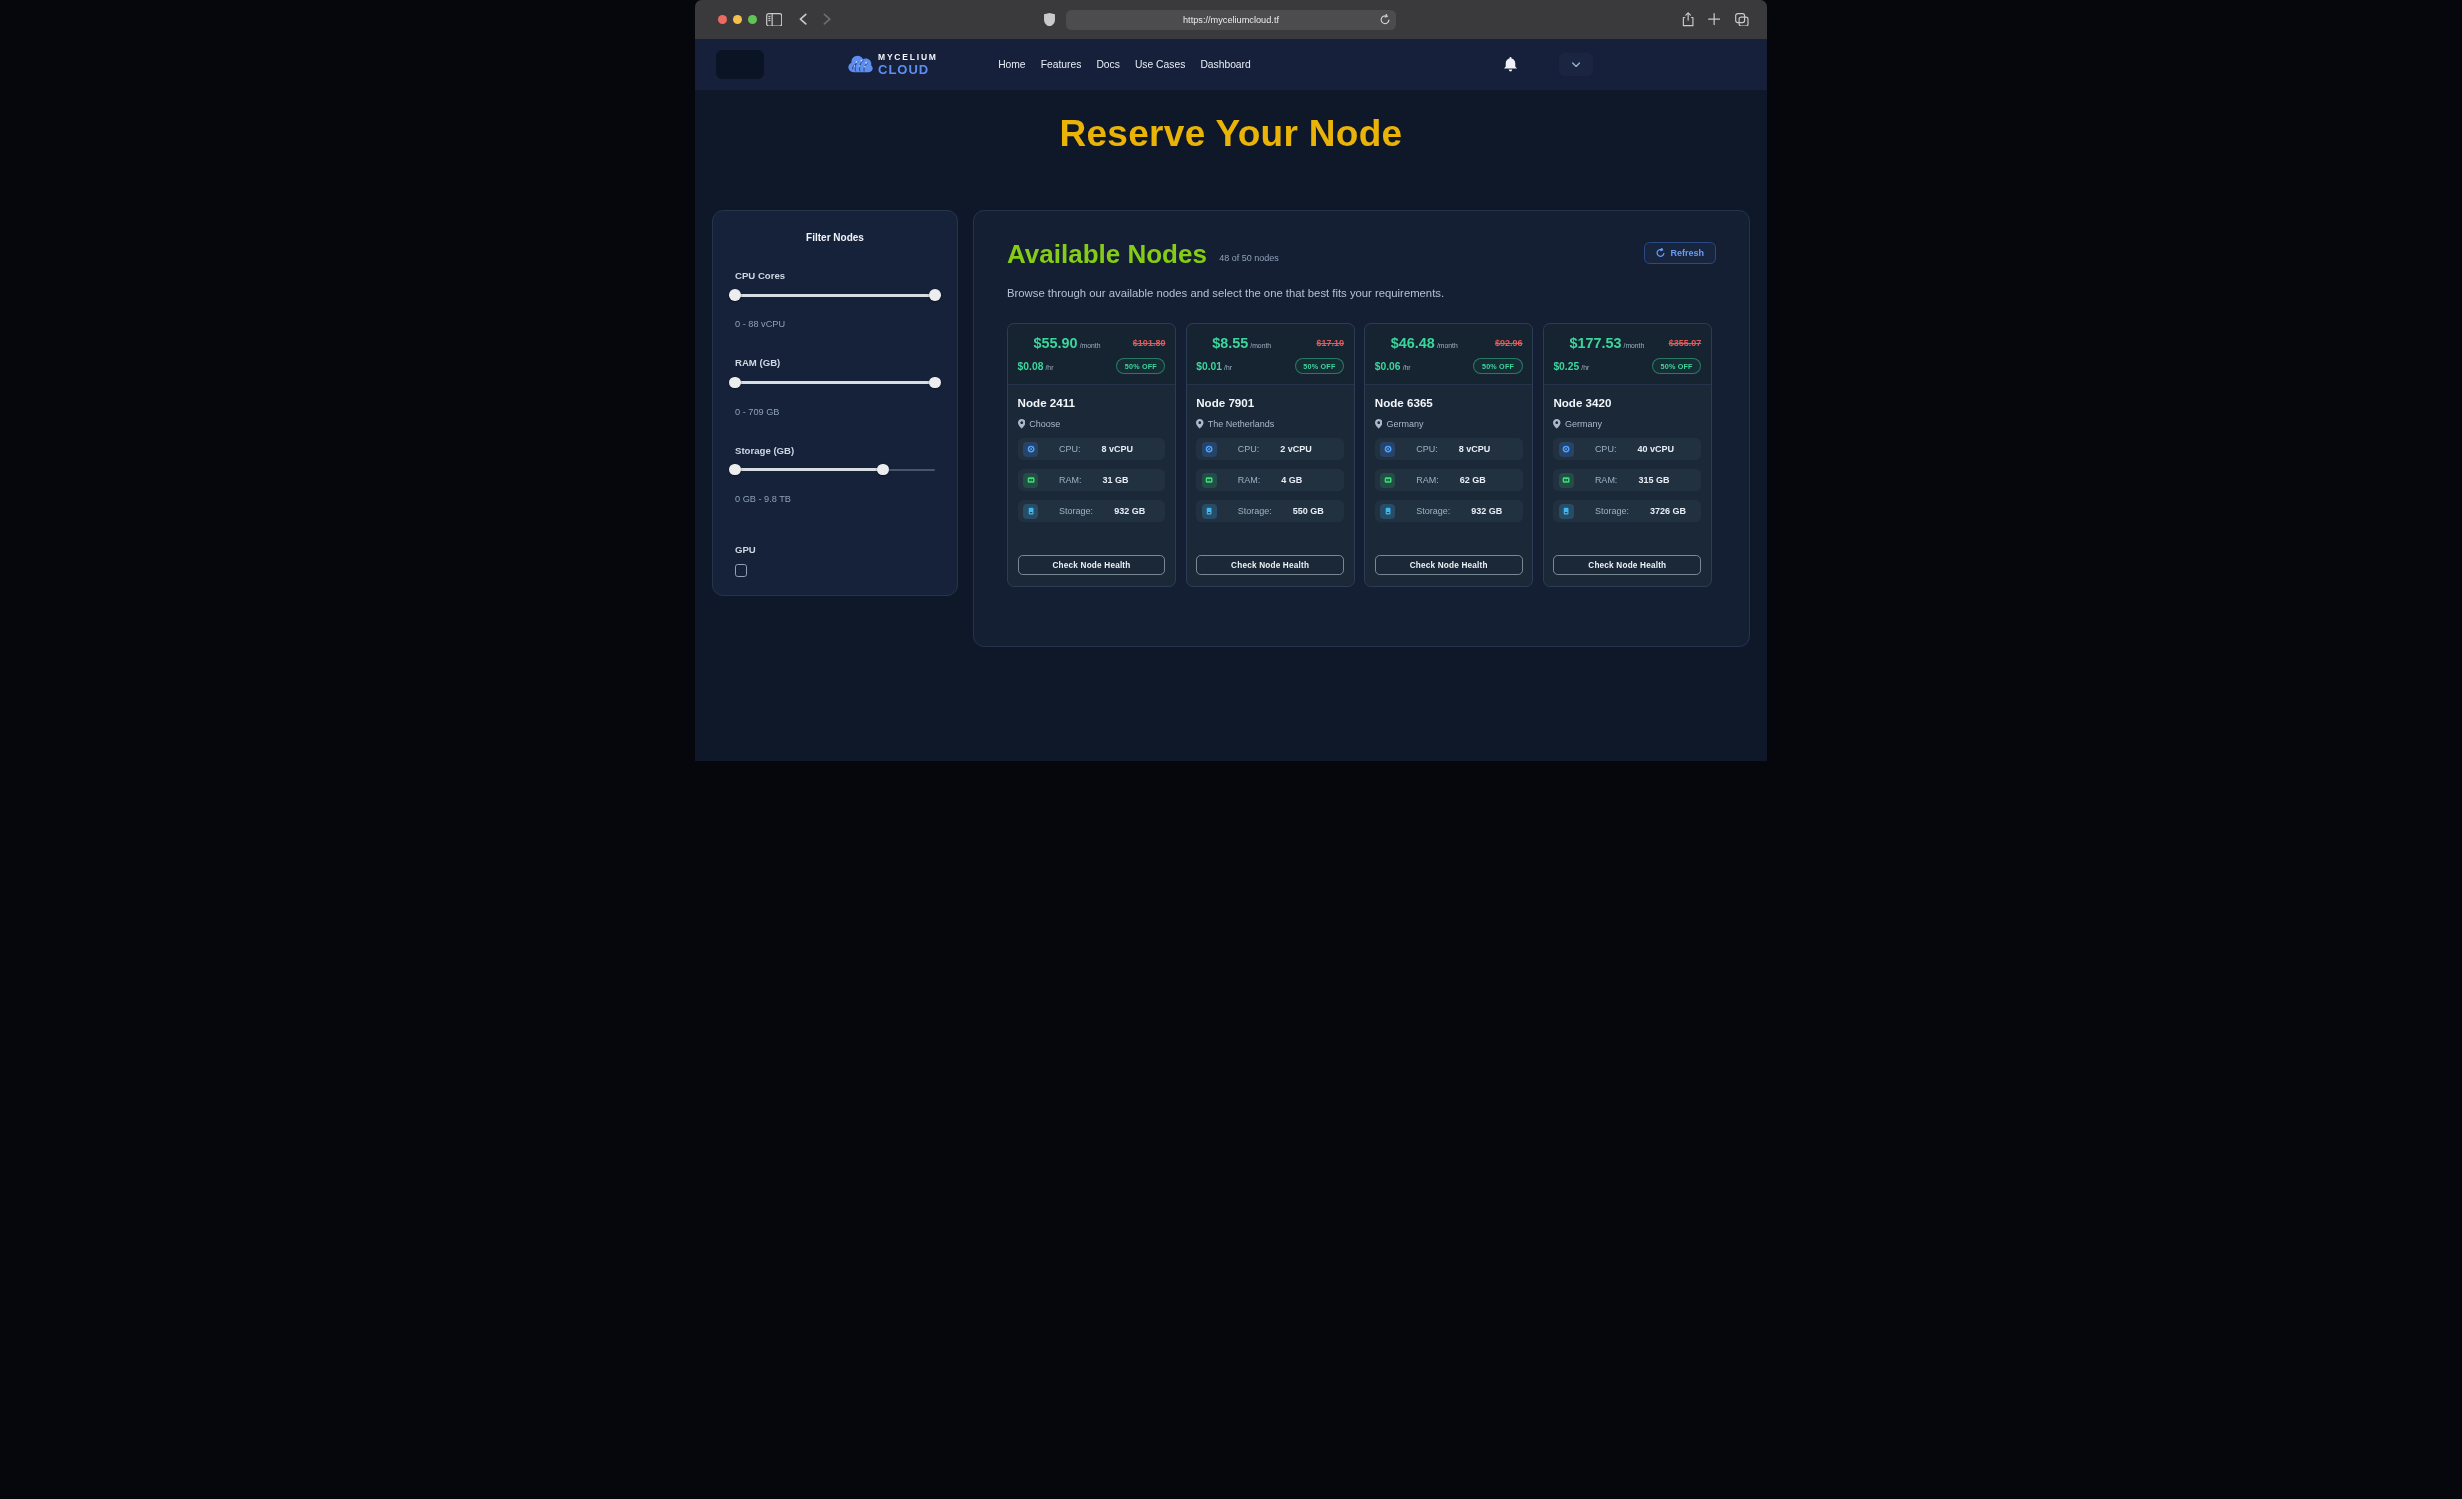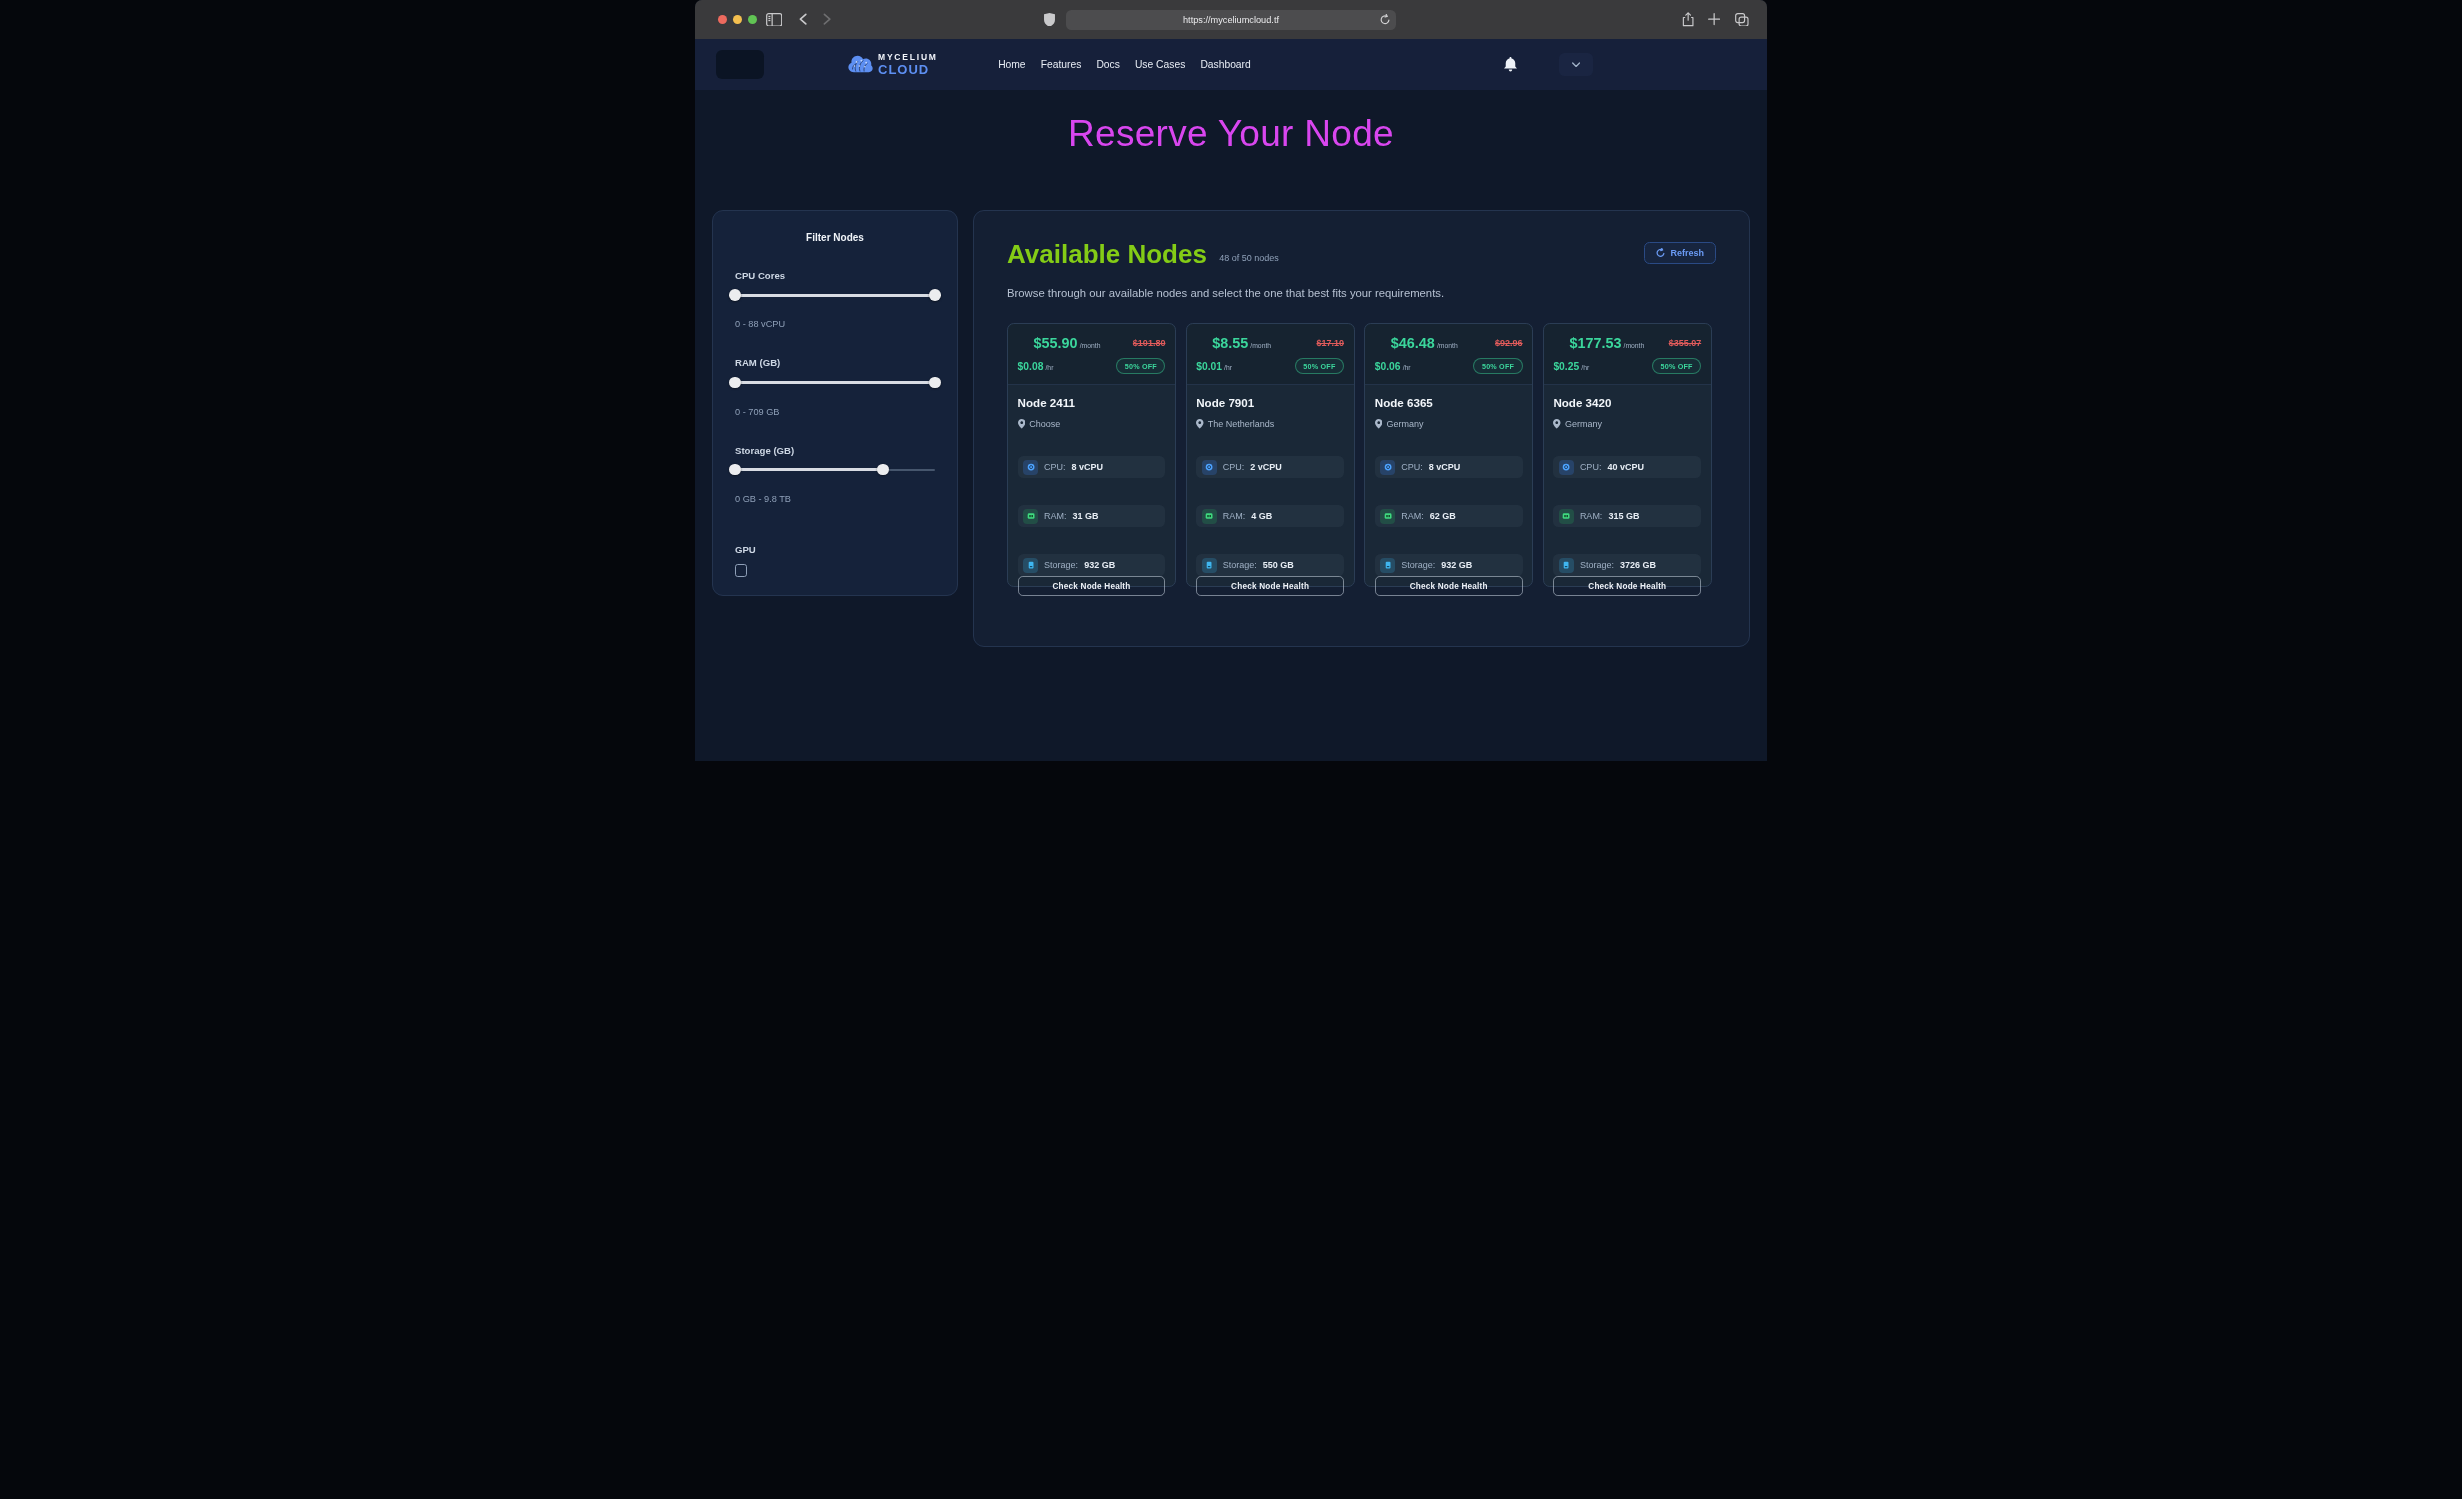--- a/index.html
+++ b/index.html
@@ -30,21 +30,21 @@
   .logo-txt{display:flex;flex-direction:column;line-height:1;}
   .logo-top{color:#f2f5fb;font-size:8.5px;font-weight:700;letter-spacing:1.8px;}
   .logo-bot{color:#5d8ff2;font-size:13px;font-weight:800;letter-spacing:1px;margin-top:1.4px;}
   .nav-links{display:flex;gap:12.3px;margin-left:59px;}
   .nav-link{color:#e8edf5;font-size:10.3px;font-weight:500;padding:2.7px 1.4px;cursor:pointer;white-space:nowrap;}
   .nav-right{margin-left:auto;display:flex;align-items:center;margin-right:174px;}
   .bell{color:#eef2f8;display:flex;}
   .chev-box{margin-left:42px;width:34px;height:23px;border-radius:5.5px;background:#1a2542;display:flex;align-items:center;justify-content:center;color:#9fb0c6;}
 
   .hero{text-align:center;padding-top:22.6px;}
-  .hero-title{color:#d946ef;font-size:37px;font-weight:400;letter-spacing:0.3px;}
+  .hero-title{color:#eab308;font-size:37px;font-weight:700;letter-spacing:0.3px;}
   .hero-sub{color:#b6c1d2;font-size:13px;margin-top:23px;}
 
   .content{display:flex;gap:15px;padding:0 17px;margin-top:55px;align-items:flex-start;}
 
   
   .filter-panel{width:246px;height:386px;background:#15223a;border:0.7px solid #24344f;border-radius:11px;
                 padding:19px 22px;flex:none;overflow:hidden;}
   .filter-title{color:#f1f5f9;font-size:10px;font-weight:700;text-align:center;margin-top:2.7px;}
   .fgroup{margin-top:28px;}
   .fgroup.first{margin-top:27px;}
@@ -74,21 +74,21 @@
   .per{color:#9fb0c4;font-size:6.8px;font-weight:400;margin-left:2.1px;}
   .orig{color:#e15b5b;font-size:9px;font-weight:700;text-decoration:line-through;margin-top:2.7px;}
   .price-row2{display:flex;justify-content:space-between;align-items:center;margin-top:6.8px;}
   .ph{color:#3bd69c;font-size:10.3px;font-weight:700;margin-top:20px;}
   .badge{border:1px solid rgba(59,214,156,.45);color:#3bd69c;background:rgba(59,214,156,.06);
          font-size:7.2px;font-weight:700;padding:2.7px 7.5px;border-radius:683px;letter-spacing:0.2px;}
   .card-body{padding:9.6px 9.6px 11px;display:flex;flex-direction:column;flex:1;}
   .node-name{color:#f2f6fa;font-size:11.6px;font-weight:700;margin-top:1.4px;}
   .loc{display:flex;align-items:center;gap:4.1px;color:#aab8ca;font-size:9px;margin-top:10.3px;}
   .loc svg{flex:none;}
-  .spec{display:flex;align-items:center;gap:6px;background:rgba(148,163,184,.07);border-radius:5.5px;padding:3.4px 5.5px;margin-top:27px;height:22px;}
+  .spec{display:flex;align-items:center;gap:21px;background:rgba(148,163,184,.07);border-radius:5.5px;padding:3.4px 5.5px;margin-top:9px;height:22px;}
   .spec:first-of-type{margin-top:11px;}
   .spec-ic{width:15px;height:15px;border-radius:4.1px;flex:none;display:flex;align-items:center;justify-content:center;}
   .ic-cpu{background:rgba(59,130,246,.22);}
   .ic-ram{background:rgba(34,197,94,.2);}
   .ic-sto{background:rgba(56,189,248,.2);}
   .spec-lab{color:#9fb0c4;font-size:9px;}
   .spec-val{color:#e8eef5;font-size:9px;font-weight:600;}
   .health-btn{margin-top:auto;height:20px;border:0.7px solid rgba(203,213,225,.55);border-radius:4.8px;background:transparent;
               color:#eef2f7;font-size:8.2px;font-weight:700;letter-spacing:0.2px;width:100%;cursor:pointer;font-family:"Liberation Sans",sans-serif;}
 </style>

